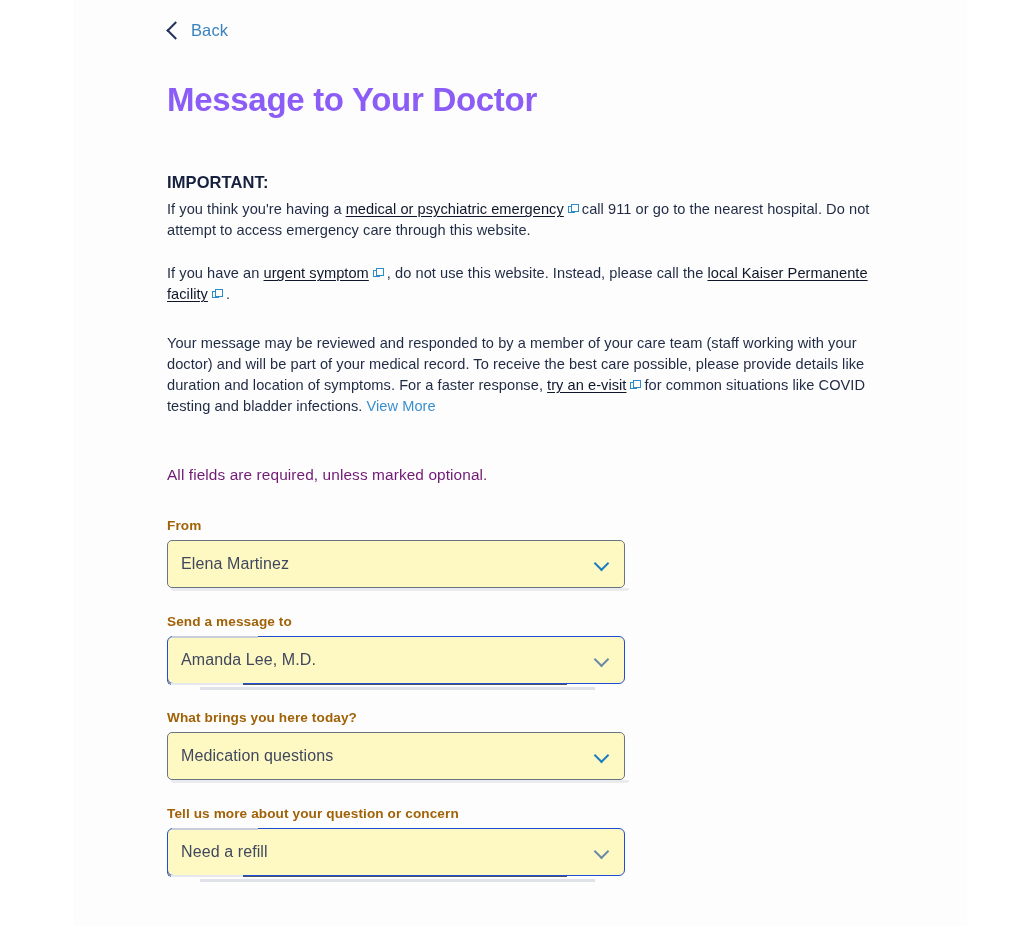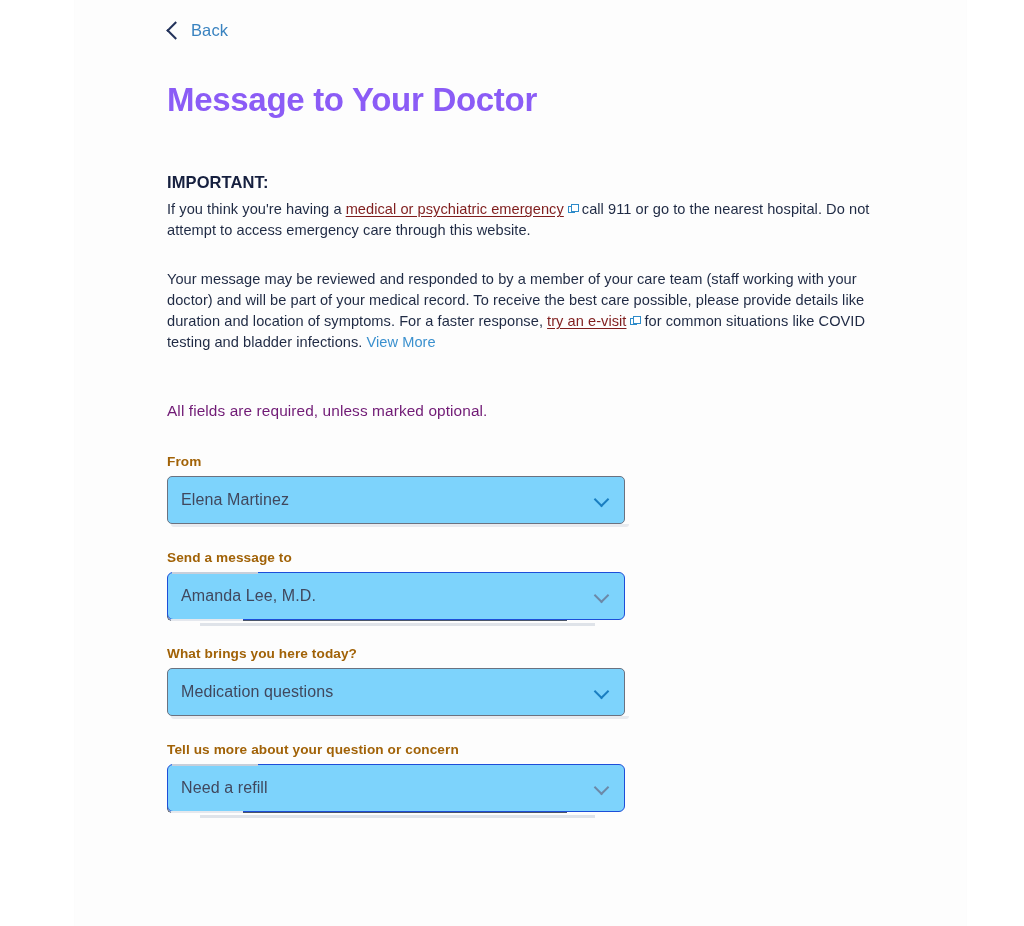--- a/index.html
+++ b/index.html
@@ -113,21 +113,21 @@
     max-width: 712px;
   }
   .all-fields {
     margin-top: 47px;
     font-size: 15.4px;
     color: #701a75;
     letter-spacing: .1px;
   }
 
   a.inline-link {
-    color: #7f1d1d;
+    color: #0f172a;
     text-decoration: underline;
     text-underline-offset: 2px;
     cursor: pointer;
   }
   a.plain-link {
     color: #3A90CE;
     text-decoration: none;
     cursor: pointer;
   }
 
@@ -181,21 +181,21 @@
     height: 48px;
   }
 
   .select-box {
     position: absolute;
     left: 0; top: 0;
     width: 458px;
     height: 48px;
     border: 1px solid #6b7280;
     border-radius: 5px;
-    background: #7dd3fc;
+    background: #fef9c3;
     box-sizing: border-box;
     display: flex;
     align-items: center;
     padding: 0 14px 0 13px;
     cursor: pointer;
     z-index: 3;
   }
   .select-value {
     flex: 1;
     font-size: 16px;
@@ -302,20 +302,21 @@
     </a>
 
     
     <h1 class="page-title">Message to Your Doctor</h1>
 
     
     <h2 class="important-heading">IMPORTANT:</h2>
 
     <p class="para"><span>If you think you're having a </span><a class="inline-link" href="#">medical or psychiatric emergency</a><span class="ext-icon"></span><span>call 911 or go to the nearest hospital. Do not attempt to access emergency care through this website.</span></p>
 
+    <p class="para spaced"><span>If you have an </span><a class="inline-link" href="#">urgent symptom</a><span class="ext-icon"></span><span>, do not use this website. Instead, please call the </span><a class="inline-link" href="#">local Kaiser Permanente facility</a><span class="ext-icon"></span><span>.</span></p>
 
     <p class="para block3"><span>Your message may be reviewed and responded to by a member of your care team (staff working with your doctor) and will be part of your medical record. To receive the best care possible, please provide details like duration and location of symptoms. For a faster response, </span><a class="inline-link" href="#">try an e-visit</a><span class="ext-icon"></span><span>for common situations like COVID testing and bladder infections. </span><a class="plain-link" href="#">View More</a></p>
 
     <p class="para all-fields">All fields are required, unless marked optional.</p>
 
     
     <div class="form-area">
 
       <div class="field-group">
         <div class="field-label">From</div>

